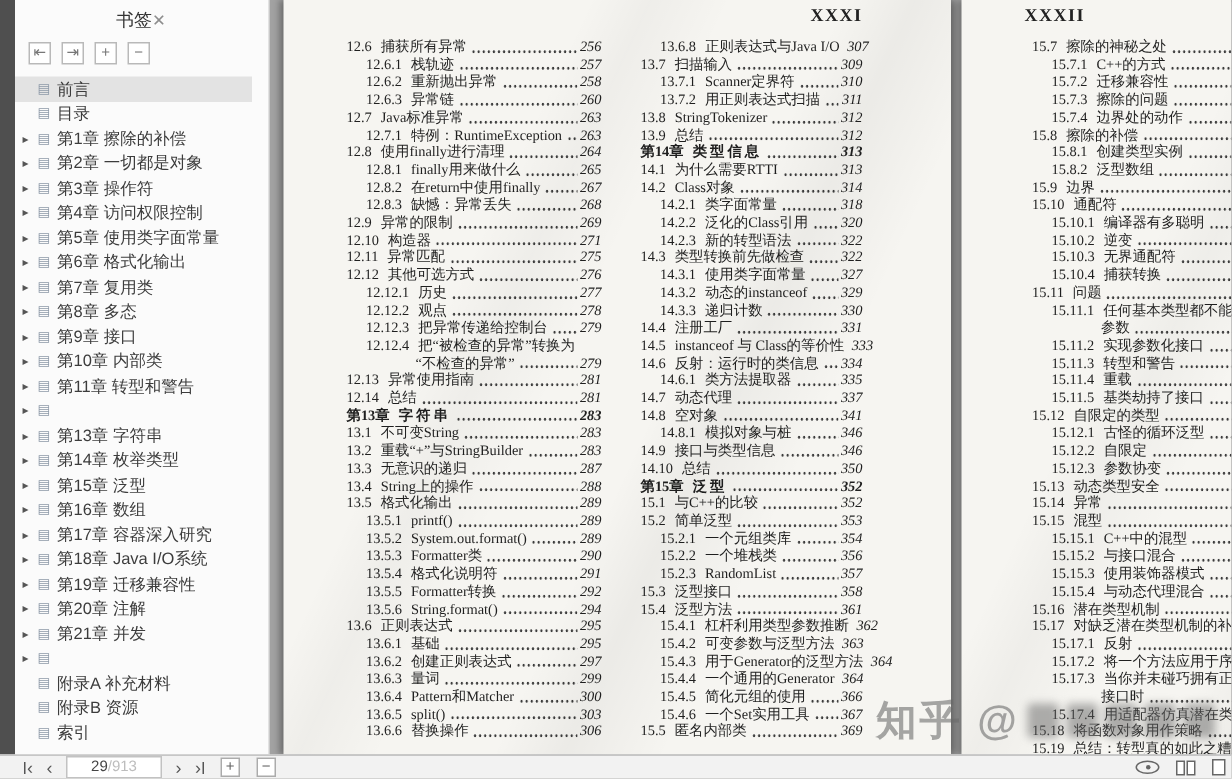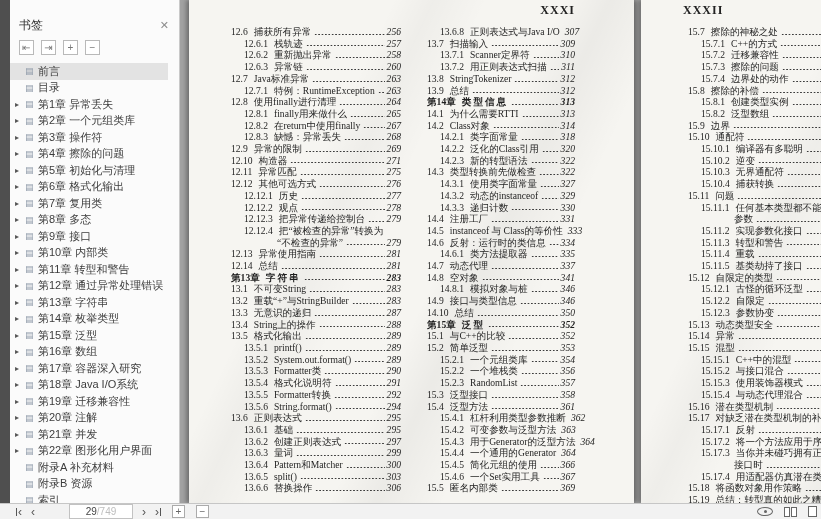--- a/index.html
+++ b/index.html
@@ -6,22 +6,22 @@
     background:#a2a2a2;font-family:"Liberation Sans","DejaVu Sans",sans-serif;
     -webkit-font-smoothing:antialiased;}
   .app{position:relative;width:821px;height:503px;}
 
   
   .leftstrip{position:absolute;left:0;top:0;width:10px;height:100%;background:#4f4f4f;}
 
   
   .sidebar{position:absolute;left:10px;top:0;width:170px;height:100%;background:#fbfbfb;
     border-right:1px solid #c9c9c9;box-sizing:border-box;}
-  .sb-header{height:22px;display:flex;justify-content:space-between;align-items:center;
-    padding:14px 10px 0 9px;font-size:12px;color:#333;}
+  .sb-header{height:22px;display:flex;justify-content:center;align-items:center;
+    padding:2px 10px 0 9px;font-size:12px;color:#333;}
   .close{color:#8d8d8d;font-size:11px;cursor:default;}
   .sb-tools{display:flex;gap:7px;padding:4px 0 5px 9px;}
   .tool{width:15px;height:15px;border:1px solid #b9b9b9;background:#fff;color:#777;
     font-size:10px;line-height:13px;text-align:center;box-sizing:border-box;}
   .sb-list{margin-top:3px;}
   .sb-item{display:flex;align-items:center;height:16.5px;padding-left:5px;margin-right:11px;
     font-size:11px;color:#3c3c3c;white-space:nowrap;overflow:hidden;}
   .sb-item.sel{background:#e3e3e3;}
   .exp{width:10px;font-size:8px;color:#555;flex:none;}
   .bmk{width:13px;font-size:9px;color:#8d99a8;flex:none;}
@@ -65,21 +65,21 @@
     filter:blur(3px);border-radius:3px;}
 
   
   .statusbar{position:absolute;left:0;top:503px;width:821px;height:16px;background:#f2f2f2;
     border-top:1px solid #c6c6c6;display:flex;align-items:center;box-sizing:border-box;}
   .nav{display:flex;align-items:center;margin-left:16px;gap:9px;}
   .navbtn{background:none;border:none;padding:0;display:flex;align-items:center;gap:1px;
     color:#555;font-size:12px;line-height:10px;cursor:default;font-family:inherit;}
   .vbar{width:1px;height:8px;background:#555;display:inline-block;}
   .pagebox{width:62px;height:13px;background:#fff;border:1px solid #c2c2c2;display:flex;
-    align-items:center;justify-content:center;font-size:10px;color:#444;margin-left:25px;}
+    align-items:center;justify-content:center;font-size:10px;color:#444;}
   .pagebox .tot{color:#bdbdbd;}
   .zoombtn{width:13px;height:13px;border:1px solid #ababab;background:#fff;color:#666;
     font-size:10px;line-height:11px;text-align:center;padding:0;box-sizing:border-box;margin-left:2px;}
   .right-icons{margin-left:auto;display:flex;align-items:center;gap:11px;margin-right:4px;}
   .eye{width:16px;height:9px;border:1px solid #666;border-radius:50%;display:flex;
     align-items:center;justify-content:center;box-sizing:border-box;}
   .pupil{width:3px;height:3px;border-radius:50%;background:#666;}
   .facing{display:flex;gap:1px;}
   .facing span{width:6px;height:10px;border:1px solid #666;box-sizing:border-box;background:#fff;}
   .single{width:9px;height:11px;border:1px solid #666;box-sizing:border-box;background:#fff;display:block;}
@@ -108,41 +108,41 @@
           <span class="lbl">前言</span>
         </div>
         <div class="sb-item">
           <span class="exp"></span>
           <span class="bmk">▤</span>
           <span class="lbl">目录</span>
         </div>
         <div class="sb-item">
           <span class="exp">▸</span>
           <span class="bmk">▤</span>
-          <span class="lbl">第1章 异常丢失</span>
-        </div>
-        <div class="sb-item">
-          <span class="exp">▸</span>
-          <span class="bmk">▤</span>
-          <span class="lbl">第2章 一个元组类库</span>
+          <span class="lbl">第1章 擦除的补偿</span>
+        </div>
+        <div class="sb-item">
+          <span class="exp">▸</span>
+          <span class="bmk">▤</span>
+          <span class="lbl">第2章 一切都是对象</span>
         </div>
         <div class="sb-item">
           <span class="exp">▸</span>
           <span class="bmk">▤</span>
           <span class="lbl">第3章 操作符</span>
         </div>
         <div class="sb-item">
           <span class="exp">▸</span>
           <span class="bmk">▤</span>
-          <span class="lbl">第4章 擦除的问题</span>
-        </div>
-        <div class="sb-item">
-          <span class="exp">▸</span>
-          <span class="bmk">▤</span>
-          <span class="lbl">第5章 初始化与清理</span>
+          <span class="lbl">第4章 访问权限控制</span>
+        </div>
+        <div class="sb-item">
+          <span class="exp">▸</span>
+          <span class="bmk">▤</span>
+          <span class="lbl">第5章 使用类字面常量</span>
         </div>
         <div class="sb-item">
           <span class="exp">▸</span>
           <span class="bmk">▤</span>
           <span class="lbl">第6章 格式化输出</span>
         </div>
         <div class="sb-item">
           <span class="exp">▸</span>
           <span class="bmk">▤</span>
           <span class="lbl">第7章 复用类</span>
@@ -163,21 +163,20 @@
           <span class="lbl">第10章 内部类</span>
         </div>
         <div class="sb-item">
           <span class="exp">▸</span>
           <span class="bmk">▤</span>
           <span class="lbl">第11章 转型和警告</span>
         </div>
         <div class="sb-item">
           <span class="exp">▸</span>
           <span class="bmk">▤</span>
-          <span class="lbl">第12章 通过异常处理错误</span>
         </div>
         <div class="sb-item">
           <span class="exp">▸</span>
           <span class="bmk">▤</span>
           <span class="lbl">第13章 字符串</span>
         </div>
         <div class="sb-item">
           <span class="exp">▸</span>
           <span class="bmk">▤</span>
           <span class="lbl">第14章 枚举类型</span>
@@ -213,21 +212,20 @@
           <span class="lbl">第20章 注解</span>
         </div>
         <div class="sb-item">
           <span class="exp">▸</span>
           <span class="bmk">▤</span>
           <span class="lbl">第21章 并发</span>
         </div>
         <div class="sb-item">
           <span class="exp">▸</span>
           <span class="bmk">▤</span>
-          <span class="lbl">第22章 图形化用户界面</span>
         </div>
         <div class="sb-item">
           <span class="exp"></span>
           <span class="bmk">▤</span>
           <span class="lbl">附录A 补充材料</span>
         </div>
         <div class="sb-item">
           <span class="exp"></span>
           <span class="bmk">▤</span>
           <span class="lbl">附录B 资源</span>
@@ -923,36 +921,44 @@
               <span class="n">15.18</span>
               <span class="t">将函数对象用作策略</span>
               <span class="dots"></span>
             </div>
             <div class="toc-row ">
               <span class="n">15.19</span>
               <span class="t">总结：转型真的如此之糟吗?</span>
             </div>
           </div>
       </div>
+    </div>
+    <div class="watermark">
+      <span>知乎 @</span>
+      <span class="wm-blur"></span>
+      <span class="wm-blur"></span>
+      <span class="wm-blur"></span>
+      <span class="wm-blur"></span>
+      <span class="wm-blur"></span>
     </div>
   </main>
 </div>
 
 <footer class="statusbar">
   <div class="nav">
     <button class="navbtn">
         <span class="vbar"></span>
         <span>‹</span>
       </button>
     <button class="navbtn">
         <span>‹</span>
       </button>
     <div class="pagebox">
       <span class="cur">29</span>
-      <span class="tot">/749</span>
+      <span class="tot">/913</span>
     </div>
     <button class="navbtn">
         <span>›</span>
       </button>
     <button class="navbtn">
         <span>›</span>
         <span class="vbar"></span>
       </button>
     <button class="zoombtn">+</button>
     <button class="zoombtn">−</button>

